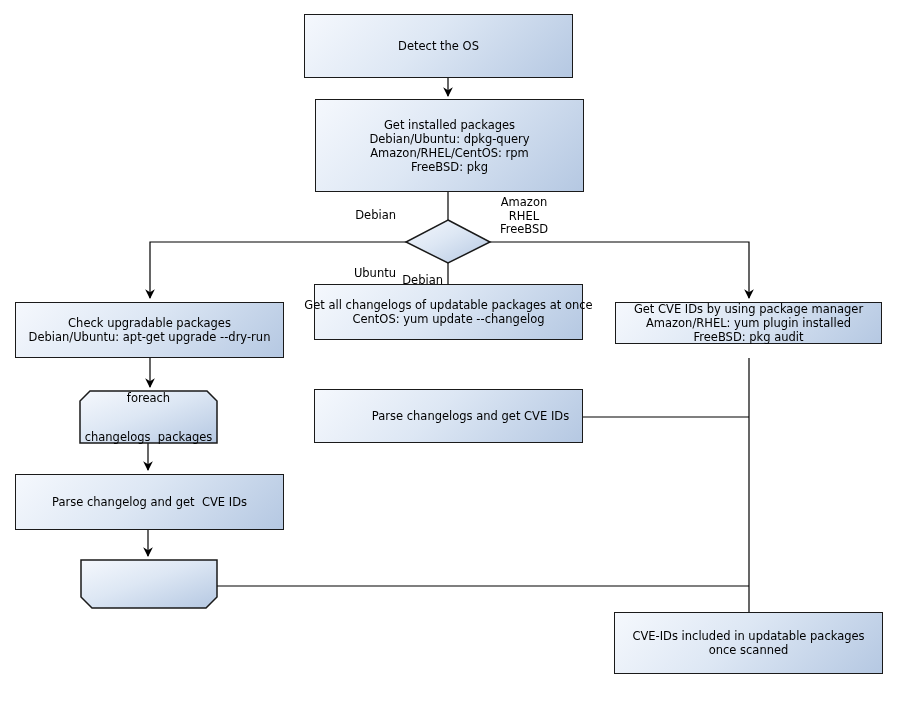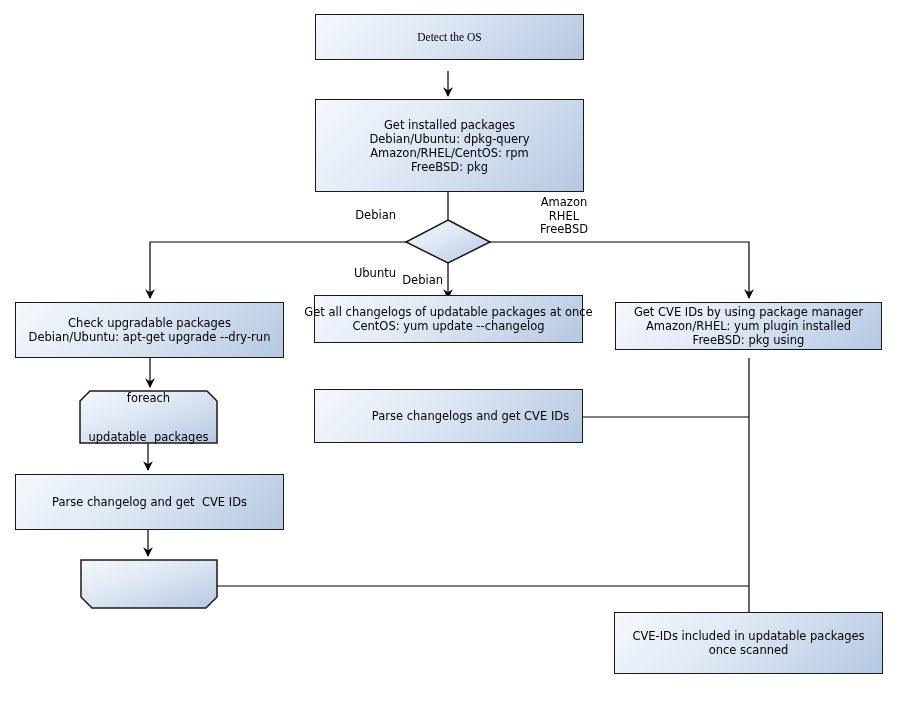--- a/index.html
+++ b/index.html
@@ -29,21 +29,21 @@
     font-size:11.5px;line-height:14px;
     background:transparent;border:none;gap:25px;
   }
   .line{white-space:pre;display:block;}
   .edge-label{
     position:absolute;
     font-size:11.5px;line-height:13.5px;
     display:flex;flex-direction:column;
   }
   .edge-label.right-align{align-items:flex-end;text-align:right;gap:44px;}
-  .edge-label.center-align{align-items:center;text-align:center;margin-left:40px;}
+  .edge-label.center-align{align-items:center;text-align:center;}
 </style>
 </head>
 <body>
 
 <div class="canvas">
 
   <svg class="wires" width="898" height="712" viewBox="0 0 898 712" xmlns="http://www.w3.org/2000/svg">
     <defs>
       <linearGradient id="nodeGrad" x1="0%" y1="0%" x2="100%" y2="100%">
         <stop offset="0%" stop-color="#f5f8fd"></stop>
@@ -67,63 +67,63 @@
     <polyline points="583,417 749,417" fill="none" stroke="#000" stroke-width="1.2"></polyline>
     <polyline points="749,358 749,636" fill="none" stroke="#000" stroke-width="1.2" marker-end="url(#arrow)"></polyline>
 
     <polygon points="448,220 490,242 448,263 406,242" fill="url(#nodeGrad)" stroke="#1a1a1a" stroke-width="1.5"></polygon>
 
     <polygon points="90,391 207,391 217,401 217,443 80,443 80,401" fill="url(#nodeGrad)" stroke="#1a1a1a" stroke-width="1.5"></polygon>
 
     <polygon points="81,560 217,560 217,597 206,608 92,608 81,597" fill="url(#nodeGrad)" stroke="#1a1a1a" stroke-width="1.5"></polygon>
   </svg>
 
-  <div class="node" style="left:315px;top:14px;width:269px;height:46px;font-family:Liberation Serif, serif;">
+  <div class="node" style="left:304px;top:14px;width:269px;height:64px;">
     <span class="line">Detect the OS</span>
   </div>
 
   <div class="node" style="left:315px;top:99px;width:269px;height:93px;">
     <span class="line">Get installed packages</span>
     <span class="line">Debian/Ubuntu: dpkg-query</span>
     <span class="line">Amazon/RHEL/CentOS: rpm</span>
     <span class="line">FreeBSD: pkg</span>
   </div>
 
   <div class="node" style="left:15px;top:302px;width:269px;height:56px;">
     <span class="line">Check upgradable packages</span>
     <span class="line">Debian/Ubuntu: apt-get upgrade --dry-run</span>
   </div>
 
   <div class="node" style="left:15px;top:474px;width:269px;height:56px;">
     <span class="line">Parse changelog and get  CVE IDs</span>
   </div>
 
-  <div class="node" style="left:314px;top:295px;width:269px;height:48px;">
+  <div class="node" style="left:314px;top:284px;width:269px;height:56px;">
     <span class="line">Get all changelogs of updatable packages at once</span>
     <span class="line">CentOS: yum update --changelog</span>
   </div>
 
   <div class="node" style="left:314px;top:389px;width:269px;height:54px;padding-left:44px;">
     <span class="line">Parse changelogs and get CVE IDs</span>
   </div>
 
-  <div class="node" style="left:615px;top:302px;width:267px;height:48px;">
+  <div class="node" style="left:615px;top:302px;width:267px;height:42px;">
     <span class="line">Get CVE IDs by using package manager</span>
     <span class="line">Amazon/RHEL: yum plugin installed</span>
-    <span class="line">FreeBSD: pkg using</span>
+    <span class="line">FreeBSD: pkg audit</span>
   </div>
 
   <div class="node" style="left:614px;top:612px;width:269px;height:62px;">
     <span class="line">CVE-IDs included in updatable packages</span>
     <span class="line">once scanned</span>
   </div>
 
   <div class="shape-label" style="left:80px;top:391px;width:137px;height:52px;">
     <span class="line">foreach</span>
-    <span class="line">updatable  packages</span>
+    <span class="line">changelogs  packages</span>
   </div>
 
 
   <div class="edge-label right-align" style="left:306px;top:209px;width:90px;">
     <span class="line">Debian</span>
     <span class="line">Ubuntu</span>
   </div>
 
   <div class="edge-label center-align" style="left:492px;top:196px;width:64px;">
     <span class="line">Amazon</span>

